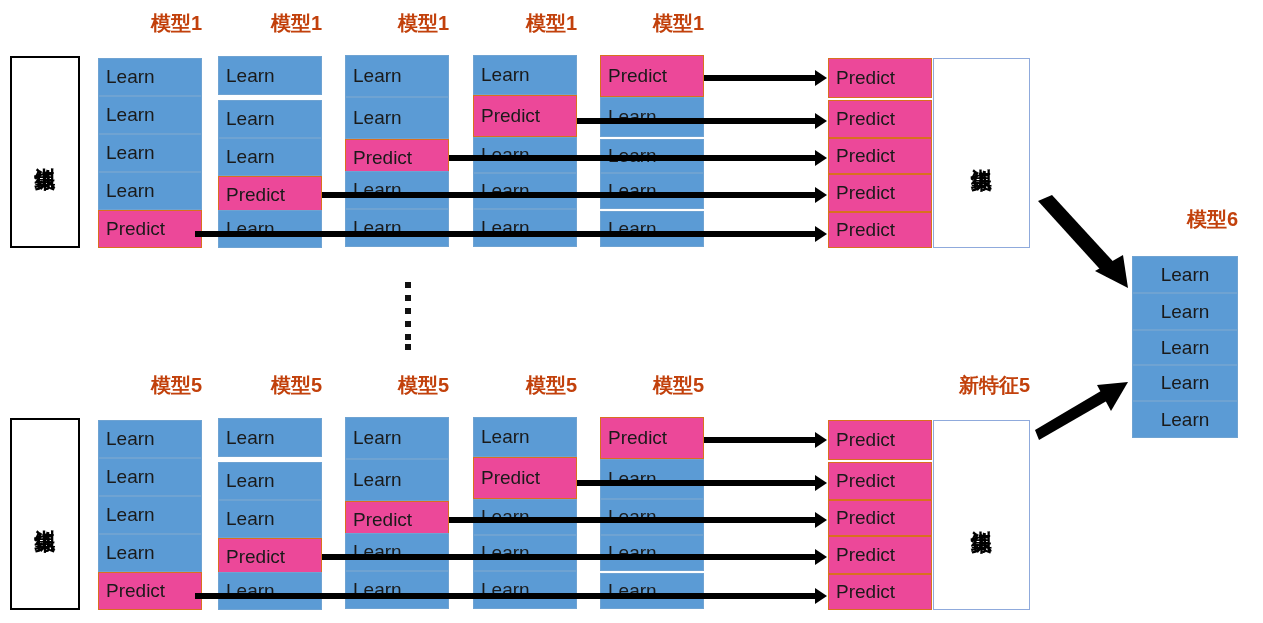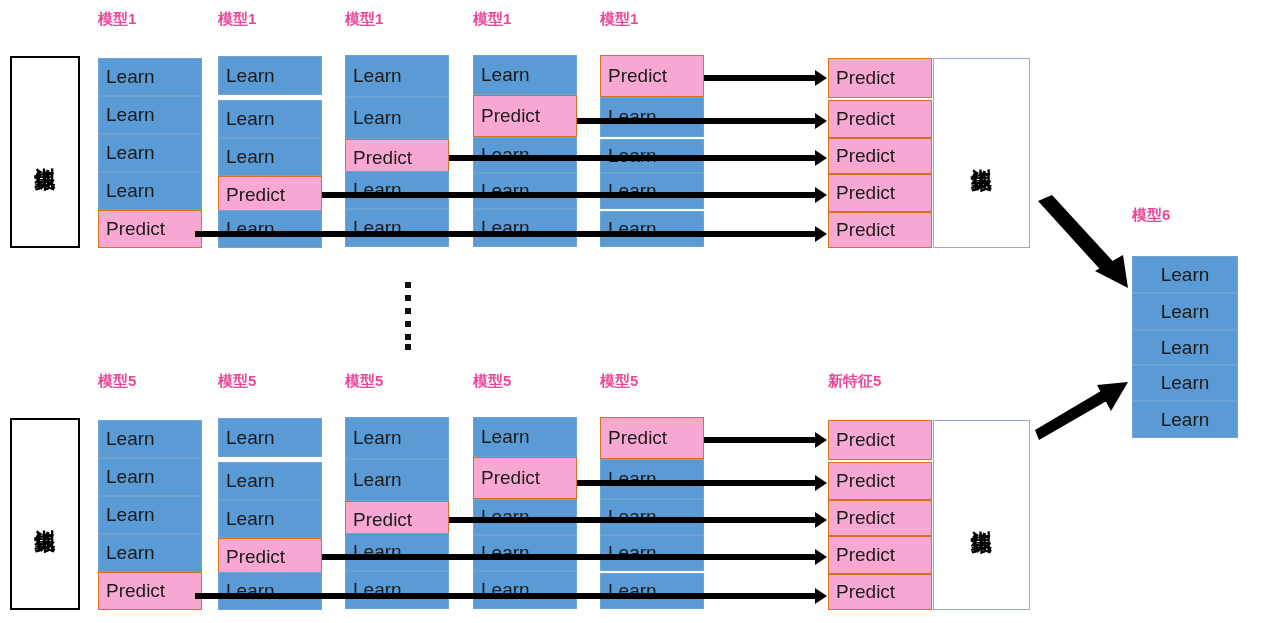--- a/index.html
+++ b/index.html
@@ -35,27 +35,27 @@
   .col{position:absolute;}
   .cell{
     position:absolute;box-sizing:border-box;
     border:1px solid #7fa9d4;
     display:flex;align-items:center;
     font-size:19px;color:#1a1a1a;
     padding-left:7px;
     white-space:nowrap;
   }
   .cell.learn{background:#5B9BD5;border-color:#6fa3d2;}
-  .cell.predict{background:#f9a8d4;border-color:#d9701f;}
+  .cell.predict{background:#ec4899;border-color:#d9701f;}
   .cell.ctr{justify-content:center;padding-left:0;}
 
   
   .hdr{
-    position:absolute;text-align:left;
-    font-size:15px;font-weight:700;color:#ec4899;white-space:nowrap;
+    position:absolute;text-align:right;
+    font-size:20px;font-weight:700;color:#c2410c;white-space:nowrap;
   }
 
   
   .harrow{position:absolute;height:6px;background:#000;}
   .harrow::after{
     content:"";position:absolute;right:-11px;top:-5px;
     width:0;height:0;
     border-top:8px solid transparent;
     border-bottom:8px solid transparent;
     border-left:12px solid #000;

